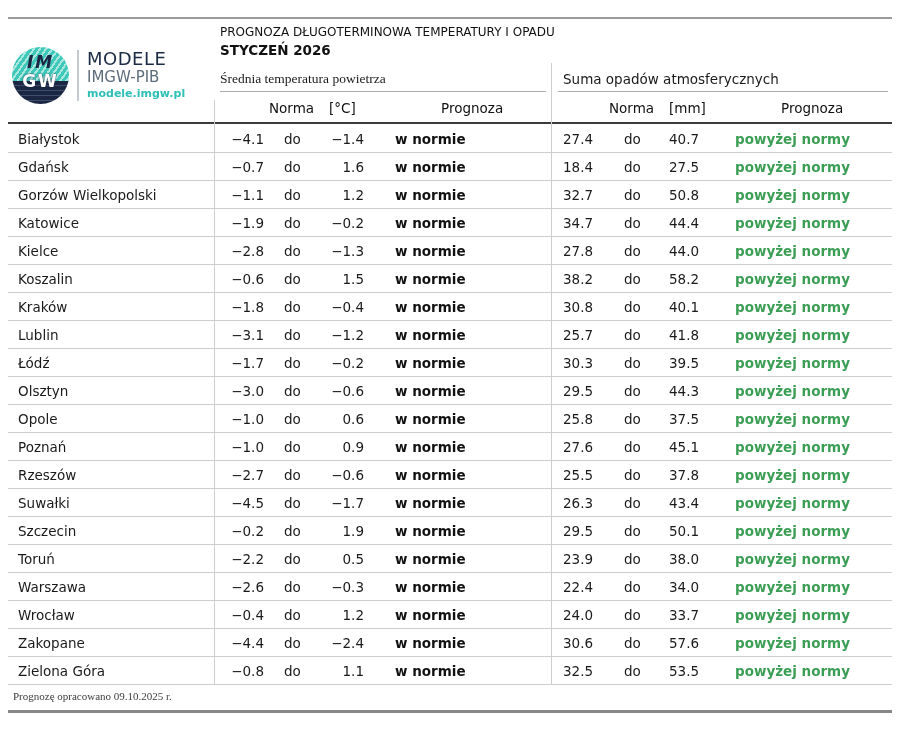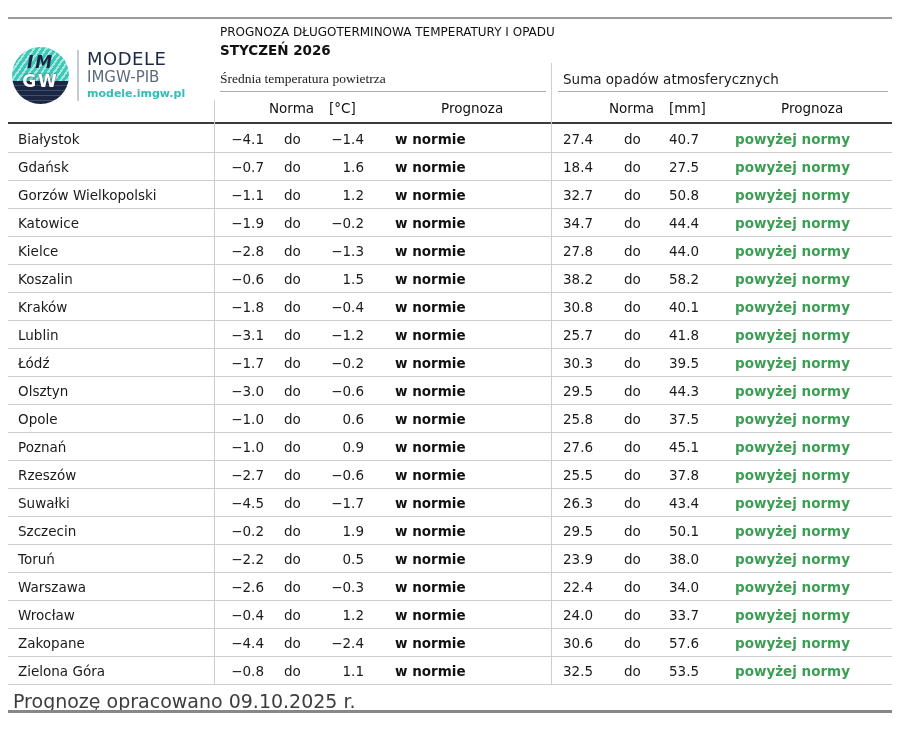--- a/index.html
+++ b/index.html
@@ -54,21 +54,21 @@
   .c-city  { padding-left:10px; }
   .c-t1    { text-align:right; padding-right:3px; }
   .c-tdo   { padding-left:17px; }
   .c-t2    { text-align:right; padding-right:3px; }
   .c-tprog { padding-left:28px; font-weight:bold; color:var(--normal-col,#111); }
   .c-p1    { padding-left:12px; }
   .c-pdo   { padding-left:13px; }
   .c-p2    { text-align:center; padding-right:3px; }
   .c-pprog { padding-left:29px; font-weight:bold; color:var(--above-col,#3b9e54); }
 
-  #footer-text { position:absolute; left:13px; top:690px; font-size:19px; color:#3d3d3d; }
+  #footer-text { position:absolute; left:13px; top:690px; font-size:11px; color:#3d3d3d;font-family:Liberation Serif, serif; }
 </style>
 </head>
 <body>
 
 <div class="container">
 
   <div class="hline" id="topline"></div>
 
   <div id="logo-circle">
     <div class="circle-top"></div>

